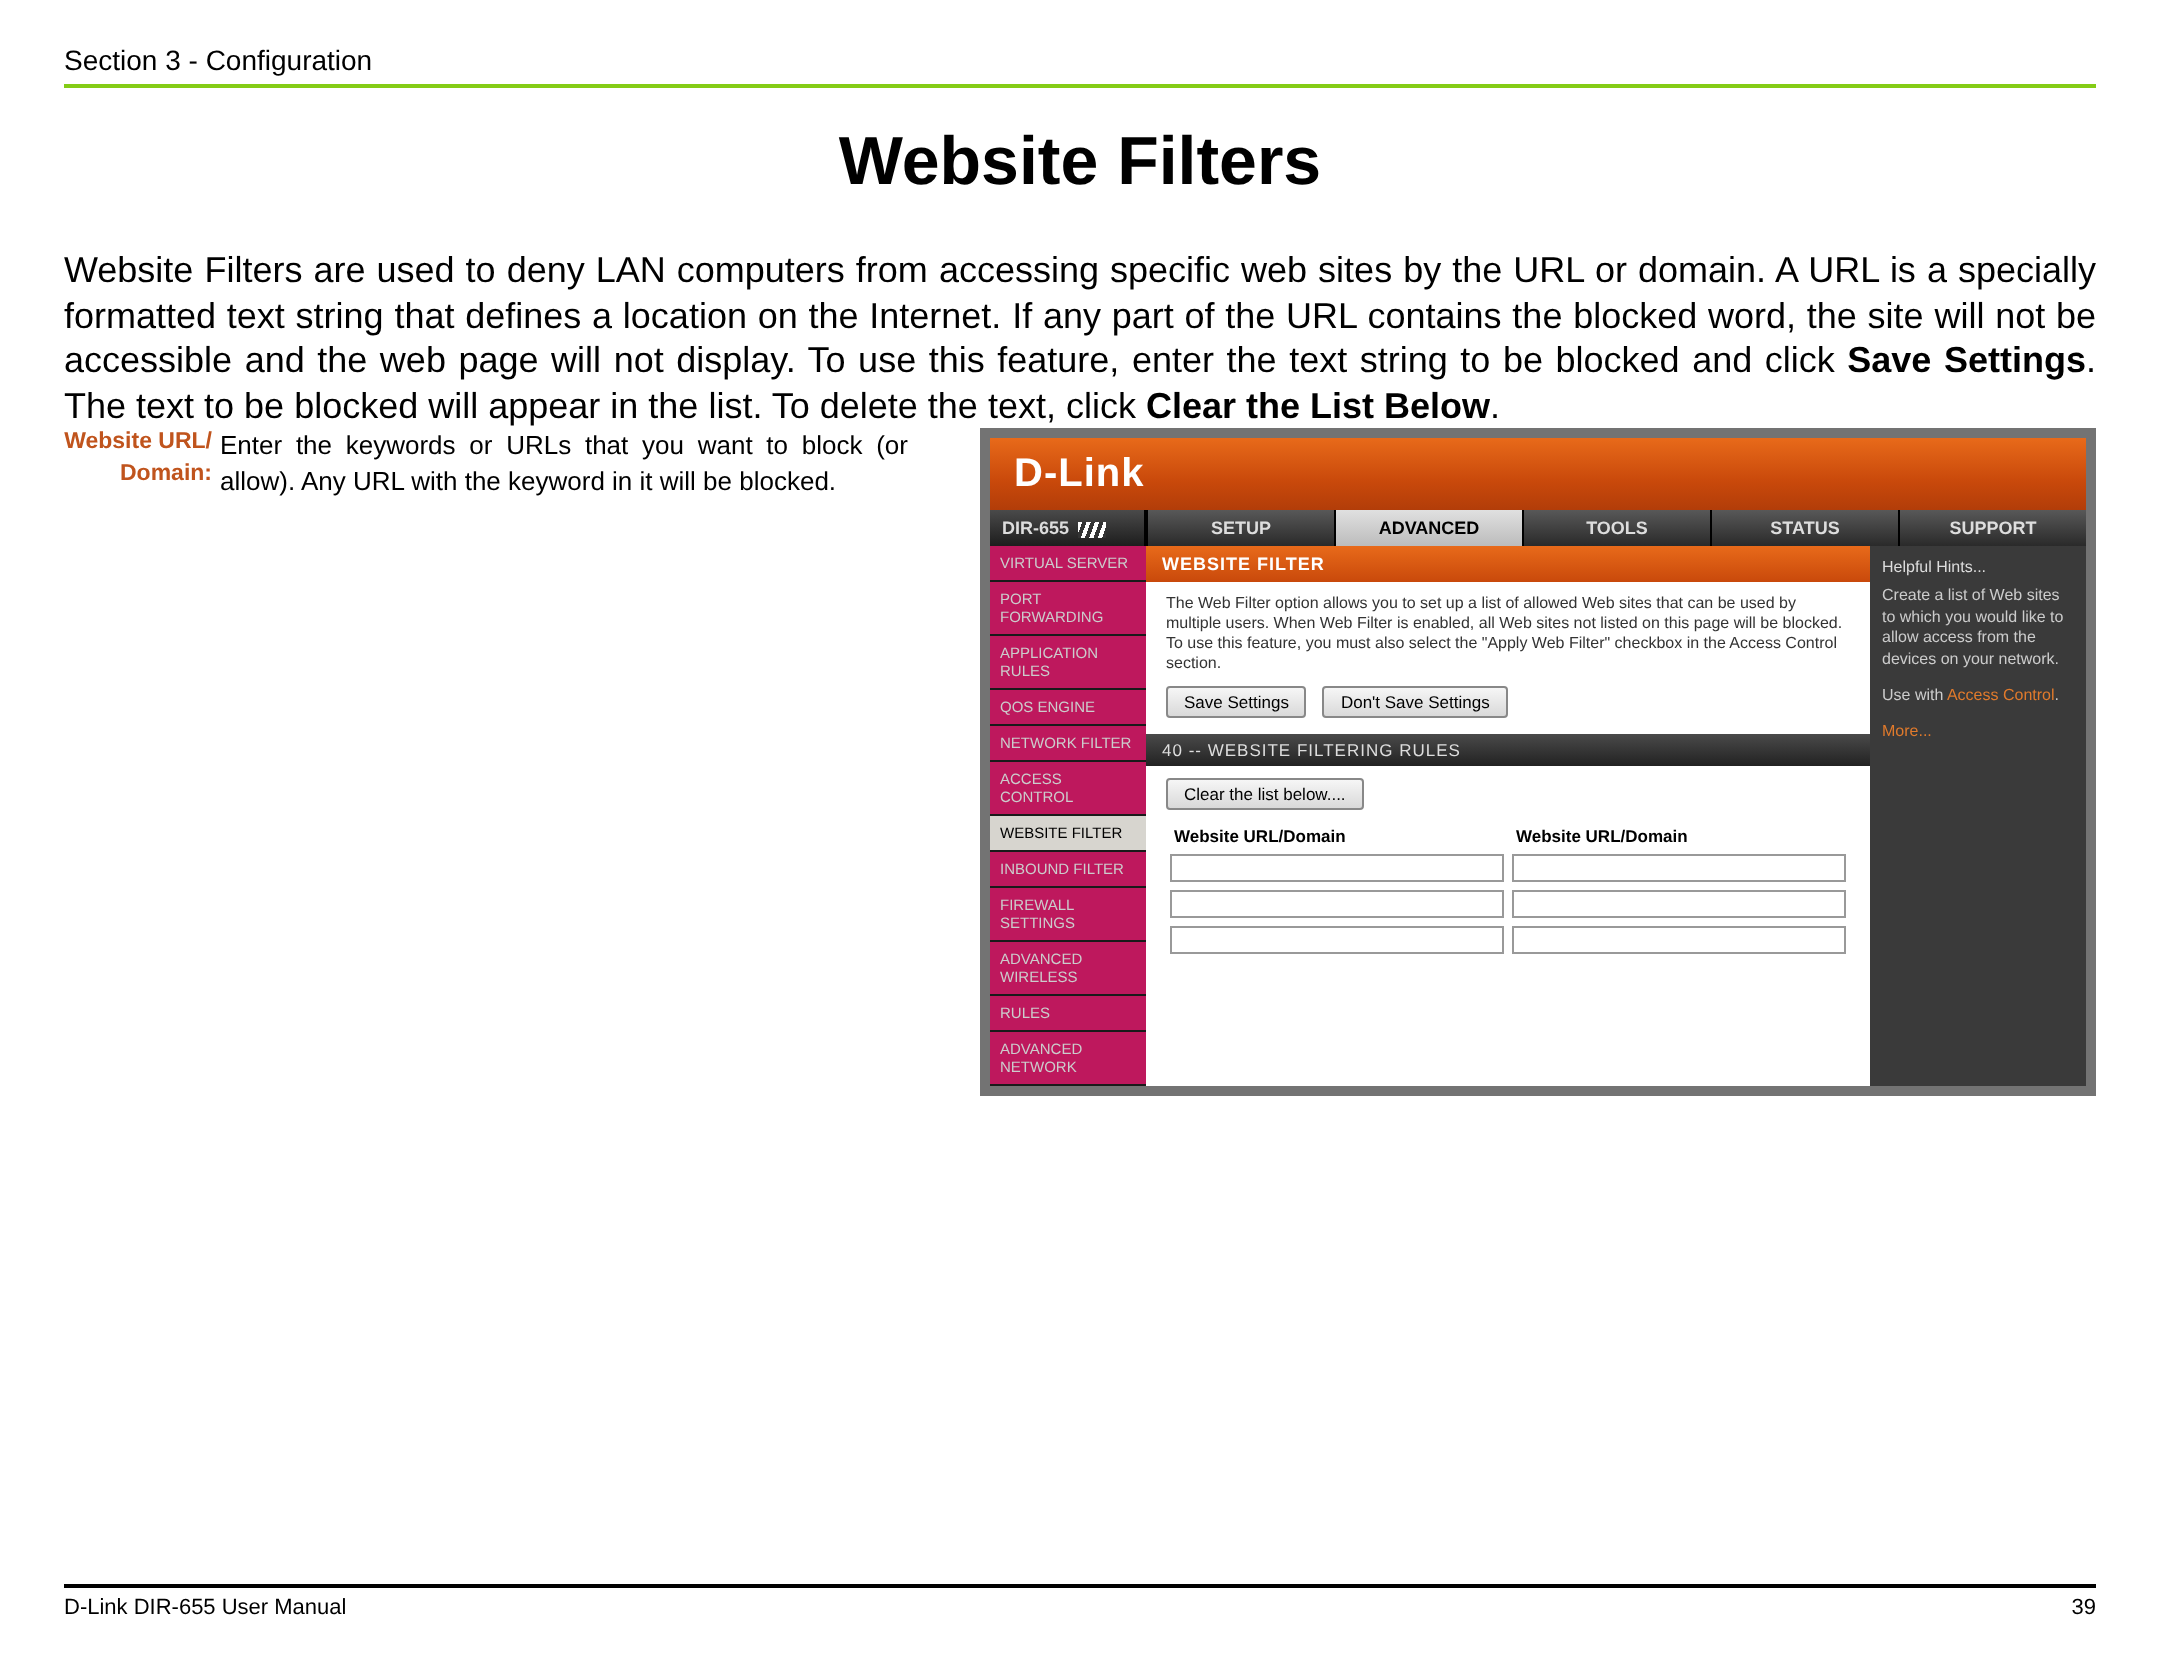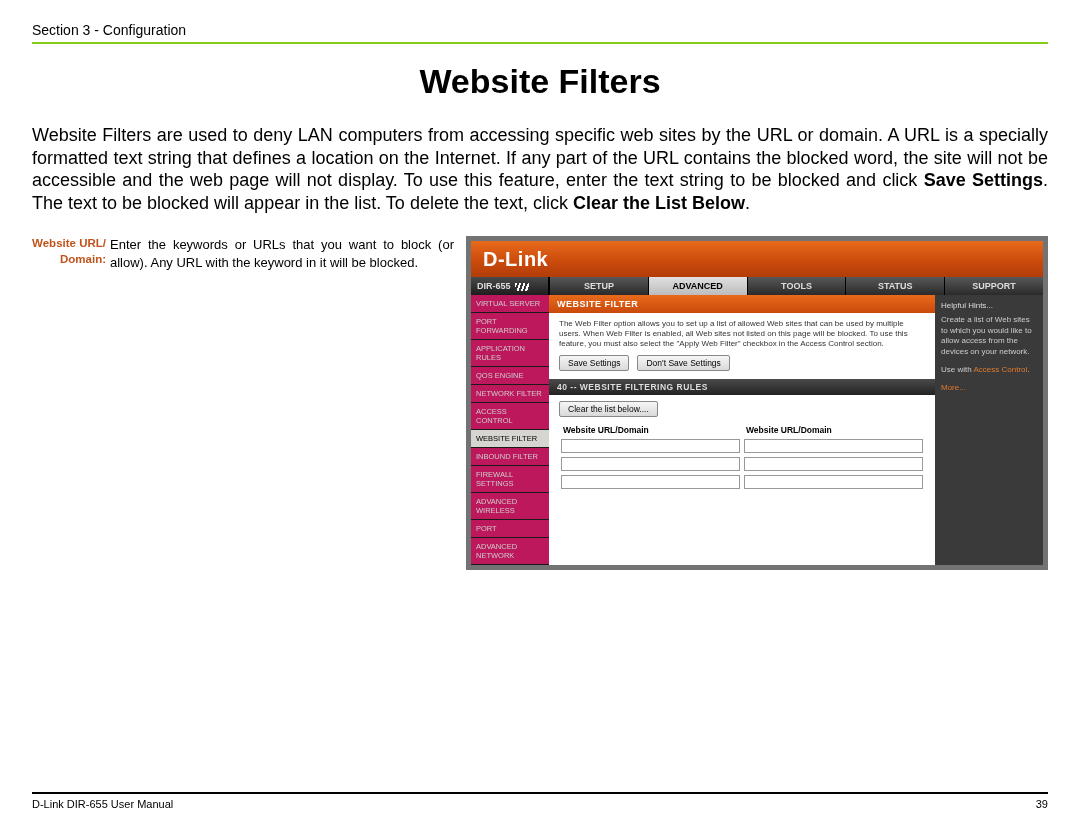--- a/index.html
+++ b/index.html
@@ -30,22 +30,21 @@
   .para {
     font-size: 18px;
     line-height: 1.25;
     text-align: justify;
     color: #000;
     margin-top: 23px;
   }
   .para b { font-weight: 700; }
   .mid {
     display: flex;
-    gap: 12px;
-    margin-top: 22px;
+    gap: 36px;
   }
   .def {
     flex: 0 0 422px;
     display: flex;
     font-size: 13px;
     line-height: 1.35;
   }
   .def .term {
     flex: 0 0 78px;
     text-align: right;
@@ -143,21 +142,21 @@
     background:linear-gradient(#f6f6f6,#d9d9d9);
     border:1px solid #888;
     border-radius:2px;
     padding:2px 8px;
     cursor:pointer;
   }
   .main .bar2 {
     background:linear-gradient(#4a4a4a,#222);
     color:#ddd;
     font-size:8.5px;
-    font-weight:700;
+    font-weight:400;
     padding:3px 8px;
     letter-spacing:0.5px;
   }
   .main .clr { padding:6px 10px; }
   .tbl { width: calc(100% - 20px); margin:0 10px; border-collapse:collapse; }
   .tbl th { font-size:8.5px; font-weight:700; text-align:left; padding:2px 4px; }
   .tbl td { padding:2px 2px; }
   .tbl input[type=text] {
     width:100%; height:14px; border:1px solid #999; background:#fff;
     font-size:8px; padding:0 2px;
@@ -220,21 +219,21 @@
         <div class="sitm">VIRTUAL SERVER</div>
         <div class="sitm">PORT FORWARDING</div>
         <div class="sitm">APPLICATION RULES</div>
         <div class="sitm">QOS ENGINE</div>
         <div class="sitm">NETWORK FILTER</div>
         <div class="sitm">ACCESS CONTROL</div>
         <div class="sitm active">WEBSITE FILTER</div>
         <div class="sitm">INBOUND FILTER</div>
         <div class="sitm">FIREWALL SETTINGS</div>
         <div class="sitm">ADVANCED WIRELESS</div>
-        <div class="sitm">PORT</div>
+        <div class="sitm">RULES</div>
         <div class="sitm">ADVANCED NETWORK</div>
       </div>
       <div class="main">
         <div class="bar">WEBSITE FILTER</div>
         <div class="desc2">The Web Filter option allows you to set up a list of allowed Web sites that can be used by multiple users. When Web Filter is enabled, all Web sites not listed on this page will be blocked. To use this feature, you must also select the "Apply Web Filter" checkbox in the Access Control section.</div>
         <div class="btnrow">
           <button class="btn">Save Settings</button>
           <button class="btn">Don't Save Settings</button>
         </div>
         <div class="bar2">40 -- WEBSITE FILTERING RULES</div>

